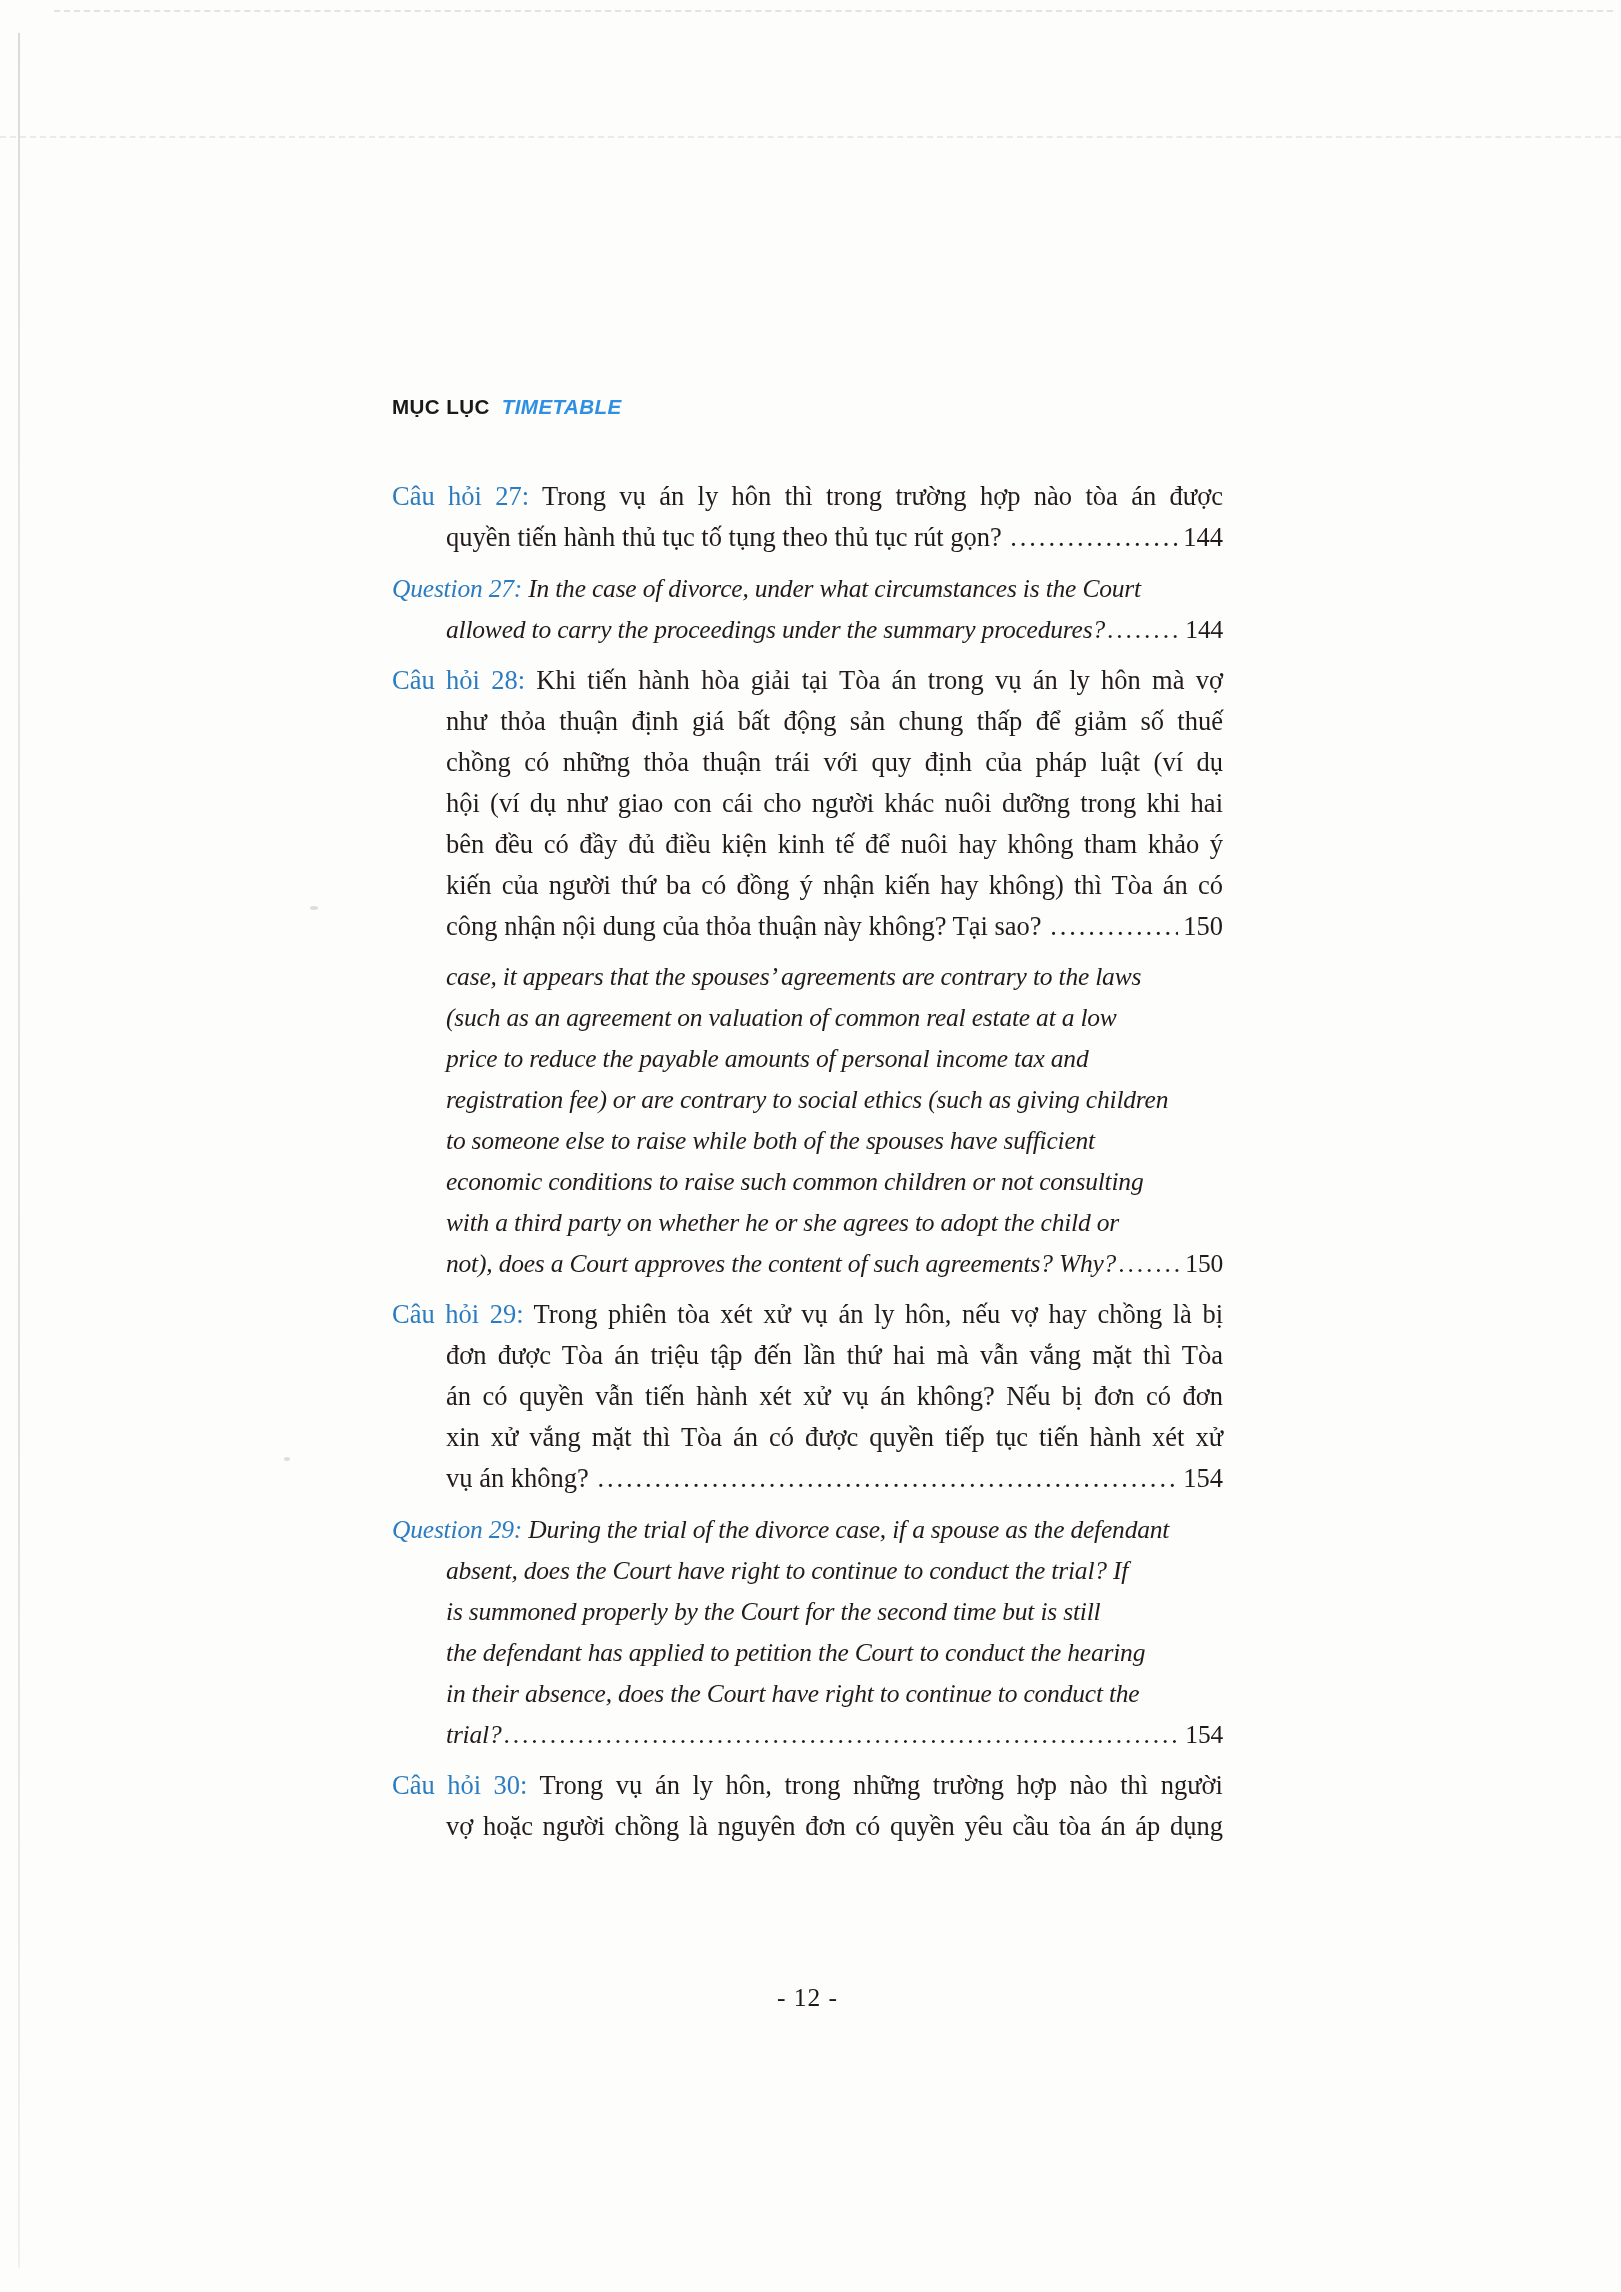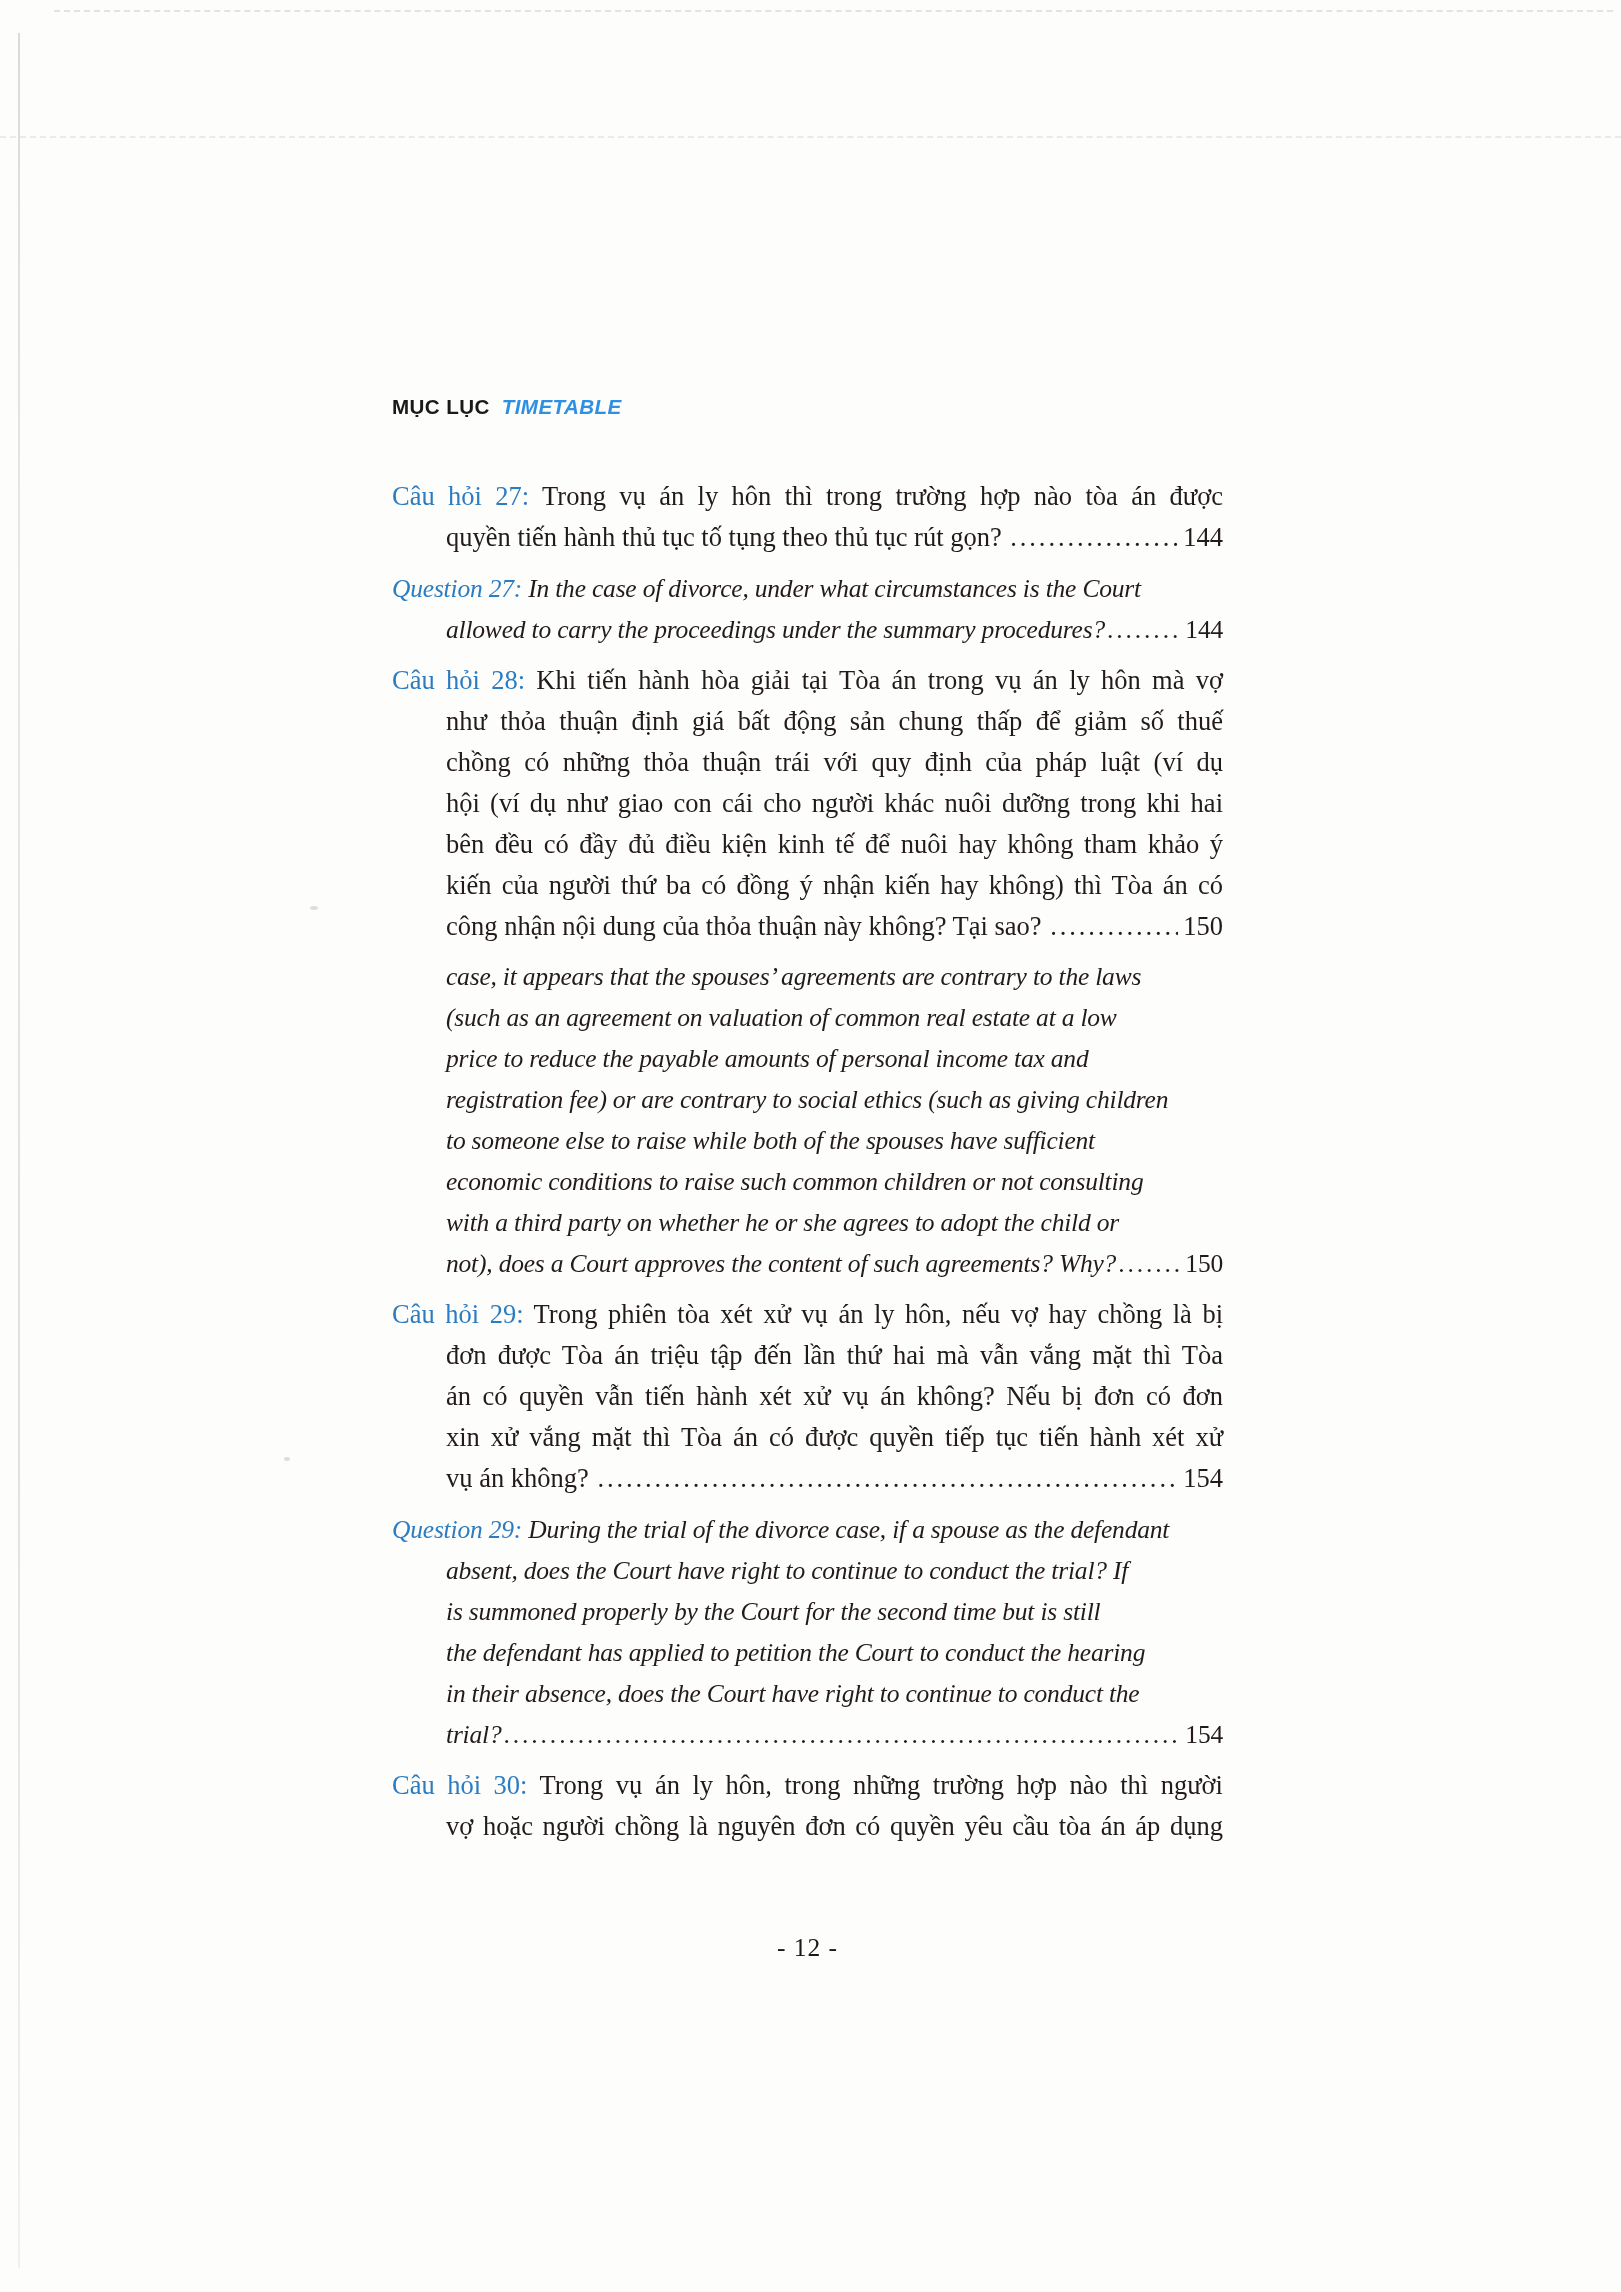--- a/index.html
+++ b/index.html
@@ -43,21 +43,21 @@
 
   .tail.haspg { display:flex; align-items:baseline; text-align:left; text-align-last:auto; }
   .tail.haspg .frag { flex:none; white-space:pre; }
   .leader {
     flex:1 1 auto; overflow:hidden; white-space:nowrap;
     letter-spacing:2.9px; margin:0 4.9px 0 2px; font-style:normal;
   }
   .pg { flex:none; font-style:normal; }
 
   .footer {
-    position:absolute; left:392px; top:1933px; width:831px;
+    position:absolute; left:392px; top:1983px; width:831px;
     text-align:center; font-size:25.5px; letter-spacing:1px; color:#1d1717;
   }
 </style>
 </head>
 <body>
 
 <div class="paper">
   <div class="edge-top1"></div>
   <div class="edge-top2"></div>
   <div class="edge-v"></div>

